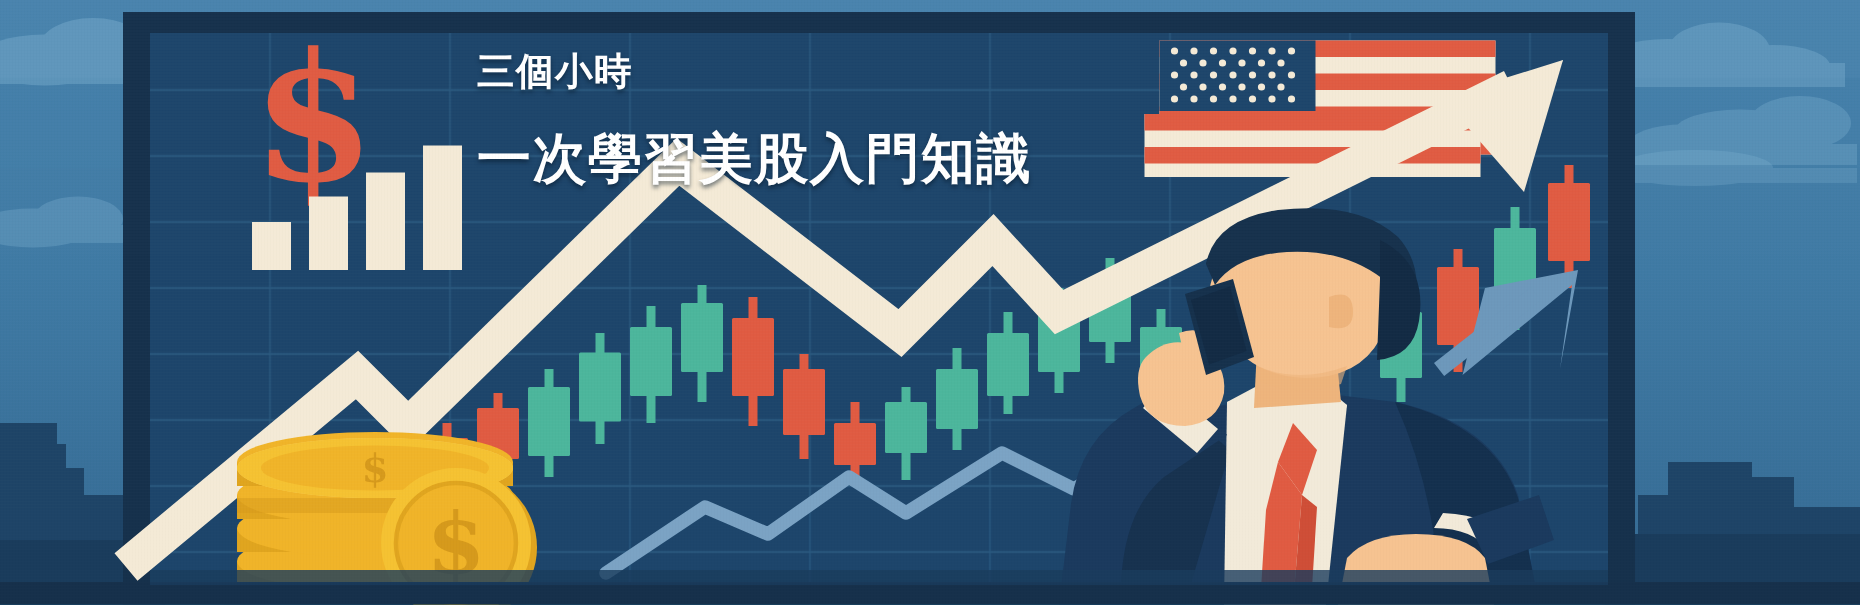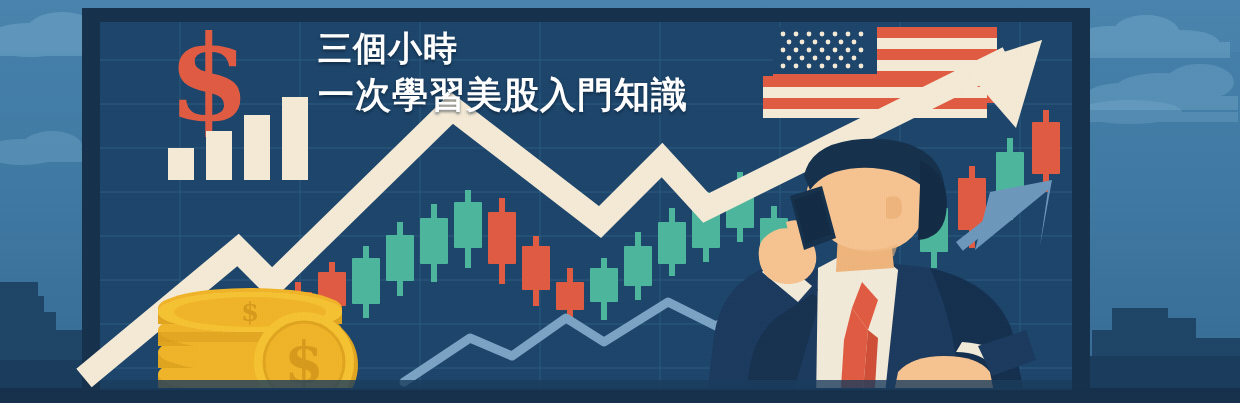--- a/index.html
+++ b/index.html
@@ -28,31 +28,31 @@
     top: 26px;
     z-index: 40;
     color: #ffffff;
     font-family: "DejaVu Sans", "Liberation Sans", sans-serif;
     font-weight: 700;
     letter-spacing: 1px;
     text-shadow: 0 2px 3px rgba(6,24,40,0.55);
     pointer-events: none;
   }
   #headline .line1 {
-    font-size: 34px;
+    font-size: 25px;
     line-height: 44px;
     display: block;
     white-space: nowrap;
   }
   #headline .line2 {
     font-size: 36px;
     line-height: 46px;
     display: block;
     white-space: nowrap;
-    margin-top: 2px;
+    margin-top: 14px;
   }
   .noise {
     position: absolute;
     inset: 0;
     z-index: 60;
     pointer-events: none;
     opacity: 0.10;
     background-image:
       repeating-linear-gradient(0deg, rgba(255,255,255,0.10) 0 1px, rgba(0,0,0,0) 1px 2px),
       repeating-linear-gradient(90deg, rgba(0,0,0,0.10) 0 1px, rgba(0,0,0,0) 1px 2px);

